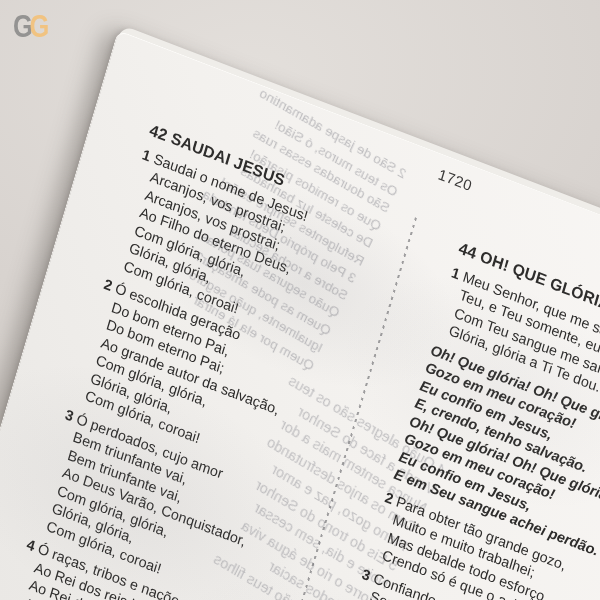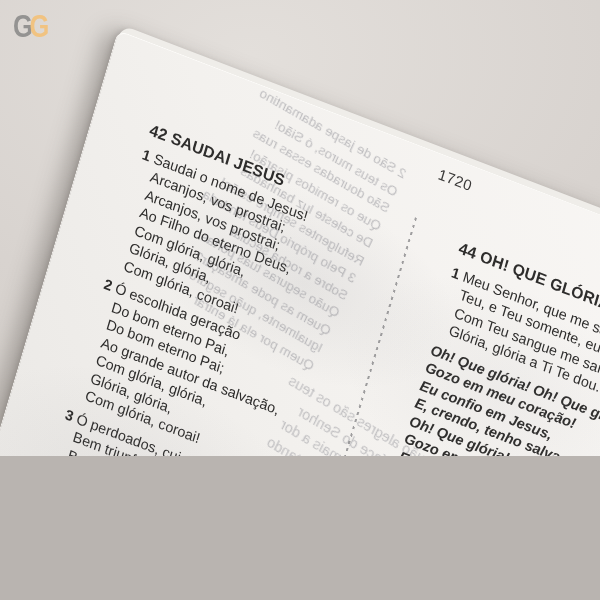--- a/index.html
+++ b/index.html
@@ -1,17 +1,17 @@
 <!DOCTYPE html>
 <html><head>
 <meta charset="utf-8">
 <style>
   html,body{margin:0;padding:0;background:#b9b4b0;}
   #stage{
-    position:relative;width:600px;height:456px;overflow:hidden;
+    position:relative;width:600px;height:600px;overflow:hidden;
     background:radial-gradient(700px 480px at 42% 12%, #e3dfdb 0%, #d8d3cf 55%, #d3cec9 100%);
     font-family:"Liberation Sans", sans-serif;
   }
   
   .sheet{position:absolute;transform-origin:0 0;transform:matrix(0.937,0.358,-0.285,0.96,0,0);}
   #underpage{
     left:122px;top:25px;width:780px;height:420px;border-radius:12px 4px 0 0;
     background:#efede9;
     box-shadow:-14px 8px 22px rgba(82,77,72,.40), -3px 3px 6px rgba(82,77,72,.28);
   }

